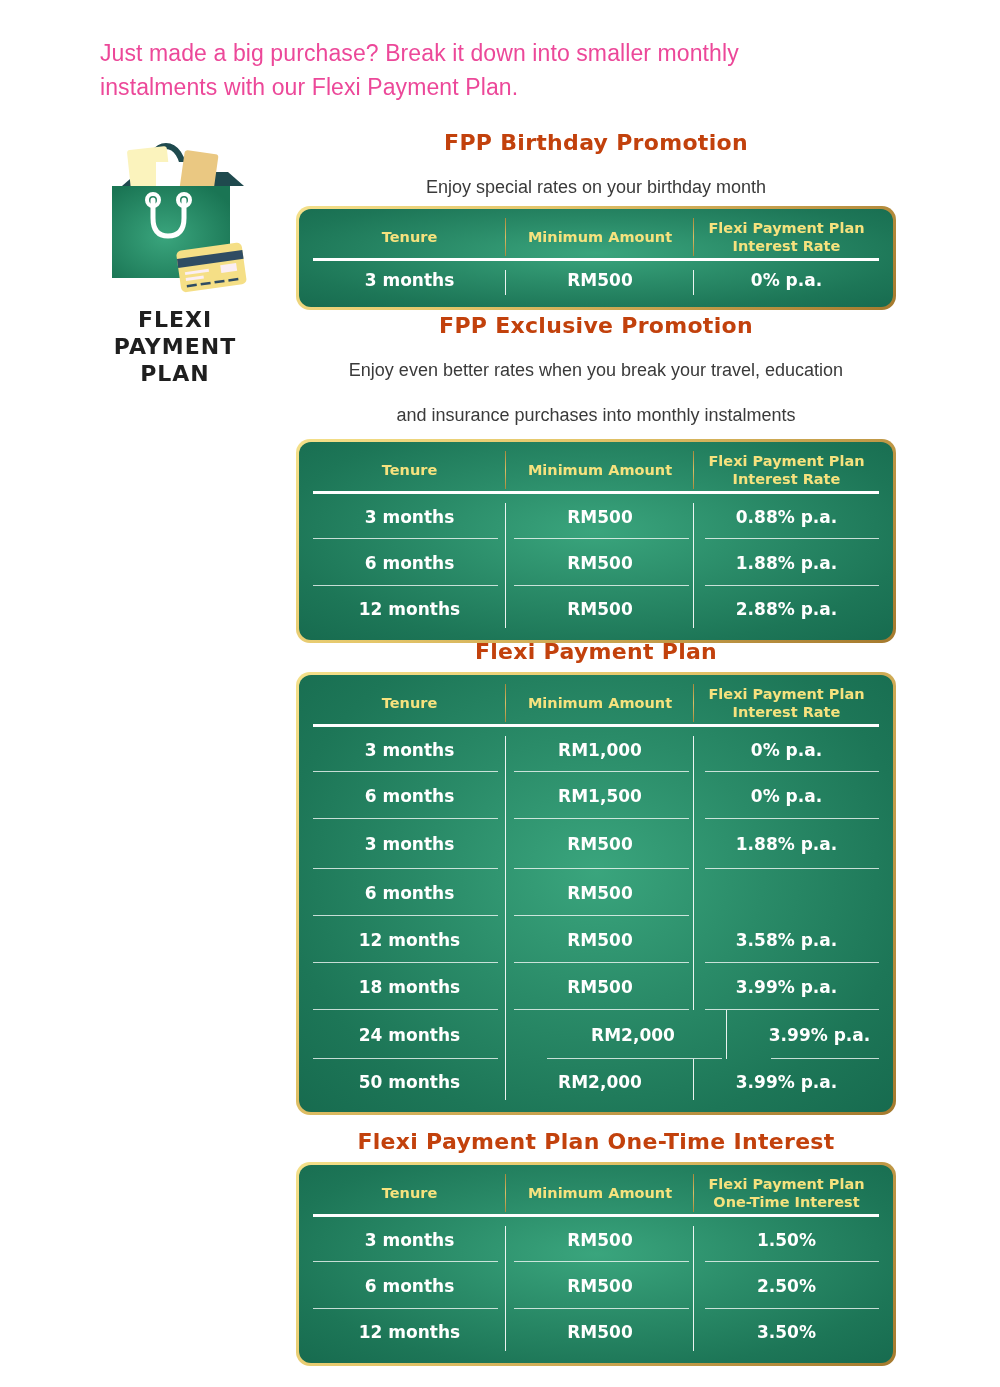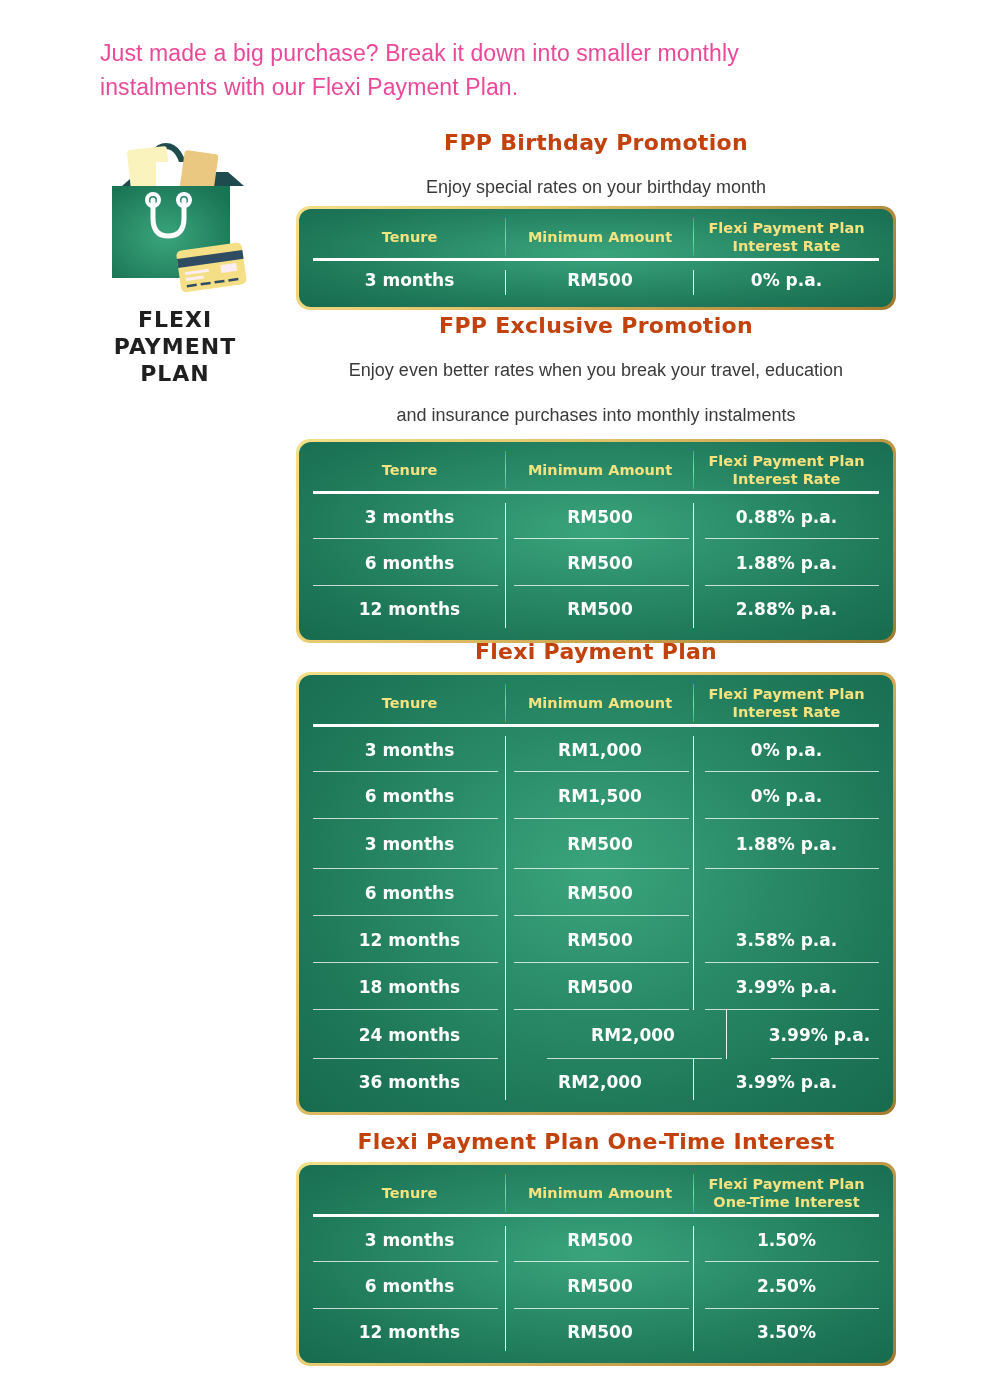--- a/index.html
+++ b/index.html
@@ -233,21 +233,21 @@
           <div class="td c1">18 months</div>
           <div class="td c2">RM500</div>
           <div class="td c3">3.99% p.a.</div>
         </div>
         <div class="tr" style="height:49px;gap:33px;">
           <div class="td c1">24 months</div>
           <div class="td c2">RM2,000</div>
           <div class="td c3">3.99% p.a.</div>
         </div>
         <div class="tr" style="height:45px;">
-          <div class="td c1">36 months</div>
+          <div class="td c1">50 months</div>
           <div class="td c2">RM2,000</div>
           <div class="td c3">3.99% p.a.</div>
         </div>
       </div>
     </div>
   </div>
 </div>
 
 <div class="section" style="top:1129px;">
   <div class="section-title">Flexi Payment Plan One-Time Interest</div>

